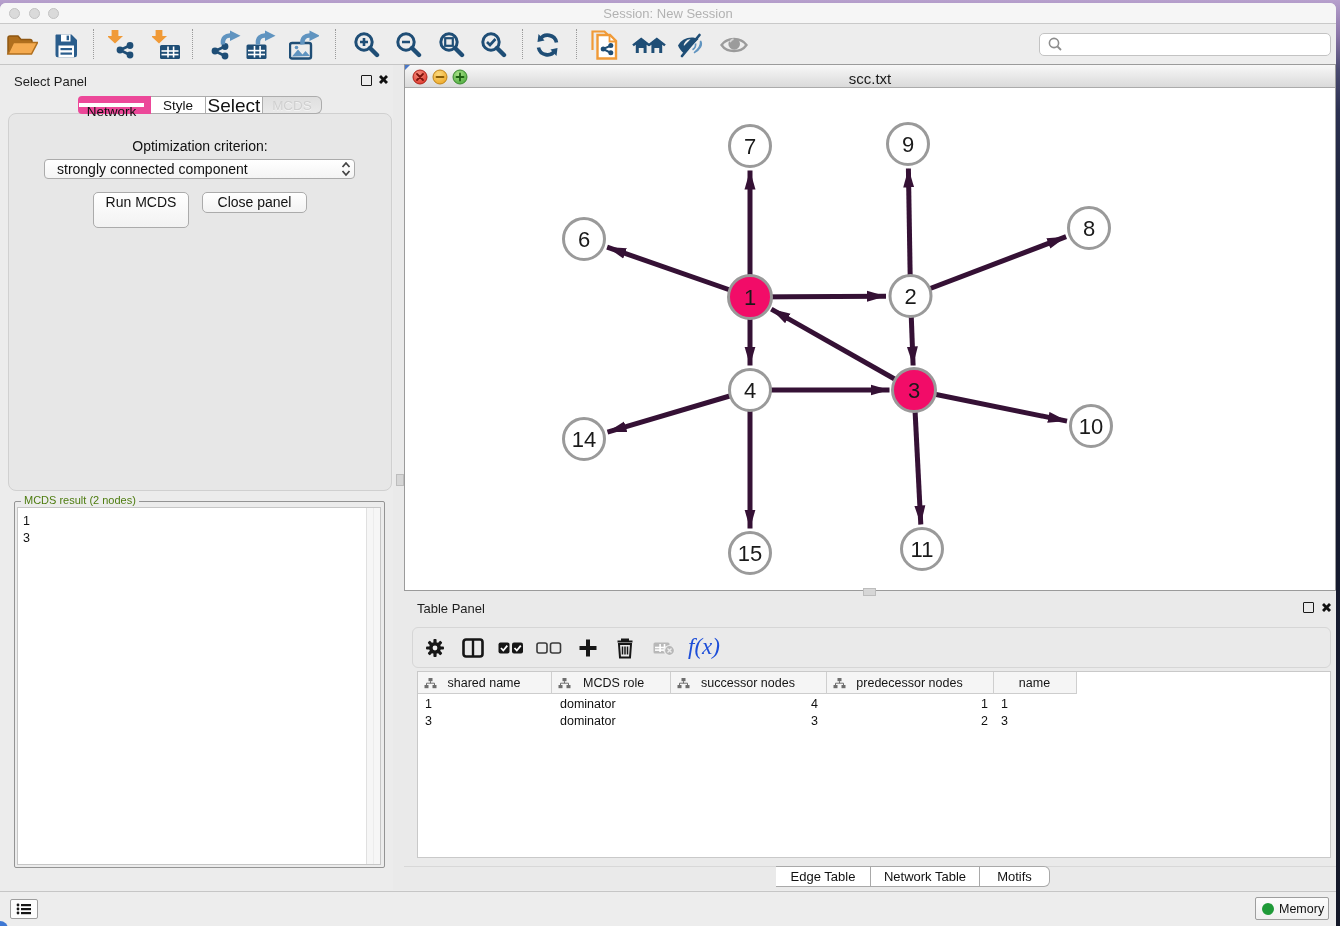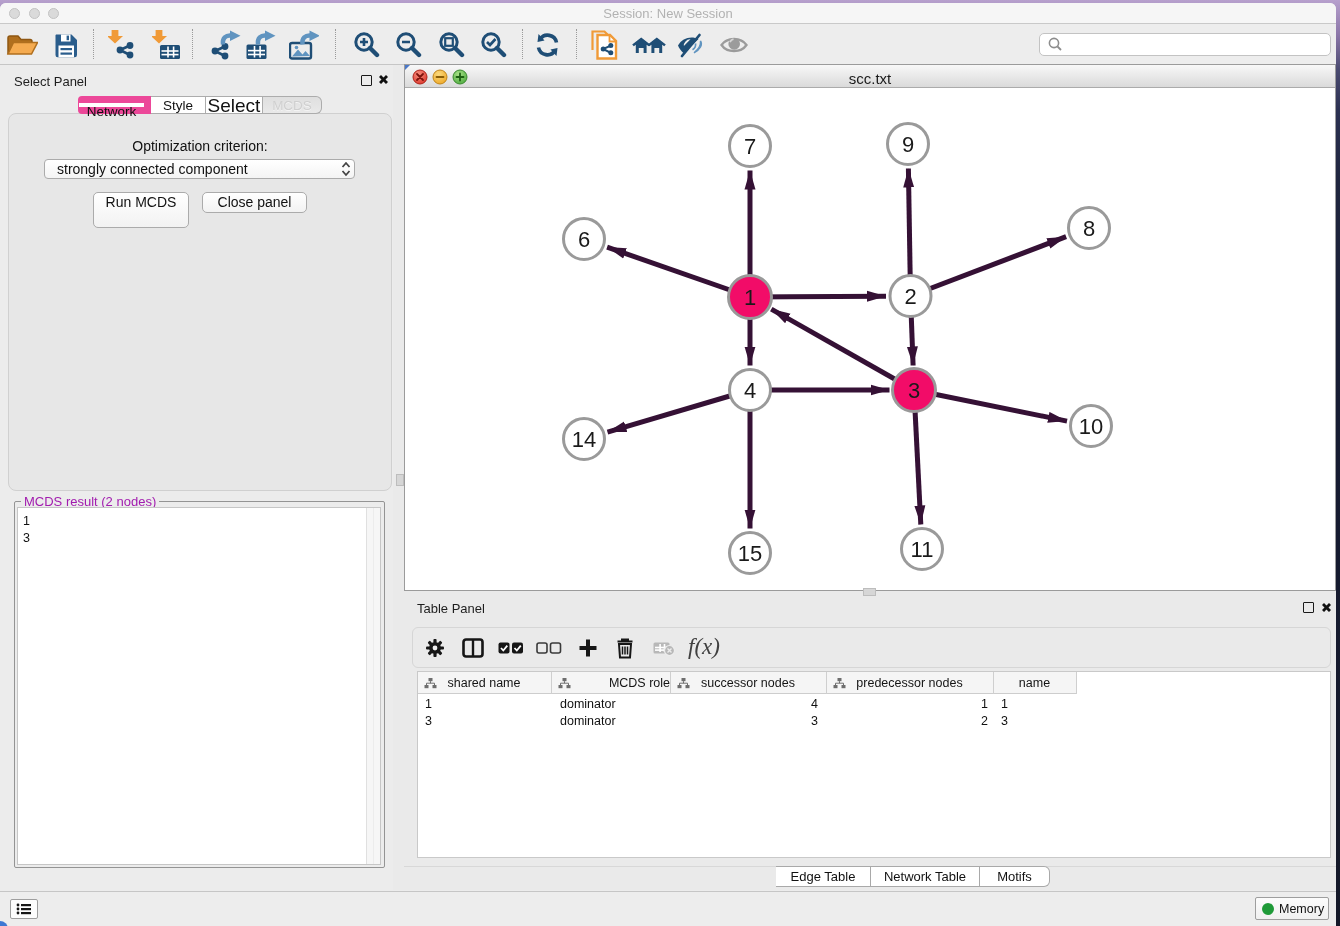--- a/index.html
+++ b/index.html
@@ -150,21 +150,21 @@
 <div class="abs" style="left:263px;top:93px;width:59px;height:18px;background:linear-gradient(#dfdfdf,#e9e9e9);color:#cfcfcf;border:1px solid #acacac;border-left-width:0px;border-radius:0 6px 6px 0;box-sizing:border-box;font-size:13.5px;text-align:center;line-height:17px;text-shadow:0 1px 0 #f4f4f4;">MCDS</div>
 <div class="abs" style="left:0px;top:135px;width:400px;text-align:center;font-size:14px;color:#111;">Optimization criterion:</div>
 <div class="abs" style="left:44px;top:156px;width:311px;height:20px;background:linear-gradient(#ffffff,#f4f4f4);border:1px solid #ababab;border-radius:4px;box-sizing:border-box;font-size:14px;color:#111;line-height:19px;padding-left:12px;">strongly connected component</div>
 <svg class="abs" style="left:340.0px;top:158.0px" width="12" height="16" viewBox="0 0 12 16">
       <path d="M2.5,6 L6,2 L9.5,6" fill="none" stroke="#444" stroke-width="1.8"></path>
       <path d="M2.5,10 L6,14 L9.5,10" fill="none" stroke="#444" stroke-width="1.8"></path>
     </svg>
 <div class="abs" style="left:93px;top:189px;width:96px;height:36px;background:linear-gradient(#ffffff,#f2f2f2);border:1px solid #ababab;border-radius:5px;box-sizing:border-box;font-size:14px;color:#111;text-align:center;line-height:19px;">Run MCDS</div>
 <div class="abs" style="left:202px;top:189px;width:105px;height:21px;background:linear-gradient(#ffffff,#f2f2f2);border:1px solid #ababab;border-radius:5px;box-sizing:border-box;font-size:14px;color:#111;text-align:center;line-height:19px;">Close panel</div>
 <div class="abs" style="left:14px;top:498px;width:371px;height:367px;border:1px solid #949494;border-radius:2px;box-sizing:border-box;"></div>
-<div class="abs" style="left:21px;top:491px;background:#ececec;padding:0 3px;font-size:13px;color:#a21caf;">MCDS result (2 nodes)</div>
+<div class="abs" style="left:21px;top:491px;background:#ececec;padding:0 3px;font-size:11px;color:#4d7c0f;">MCDS result (2 nodes)</div>
 <div class="abs" style="left:17px;top:504px;width:364px;height:358px;background:#fff;border:1px solid #c6c6c6;box-sizing:border-box;"></div>
 <div class="abs" style="left:366px;top:505px;width:14px;height:356px;background:#f6f6f6;border-left:1px solid #e0e0e0;box-sizing:border-box;"></div>
 <div class="abs" style="left:373px;top:505px;width:1px;height:356px;background:#ececec;"></div>
 <div class="abs" style="left:23px;top:510px;font-size:12.5px;line-height:16.5px;color:#111;">1<br>3</div>
 <div class="abs" style="left:393px;top:62px;width:943px;height:825px;background:#eaeaea;"></div>
 <div class="abs" style="left:404px;top:61px;width:932px;height:527px;background:#fff;border:1px solid #9b9b9b;box-sizing:border-box;"></div>
 <div class="abs" style="left:405px;top:62px;width:930px;height:23px;background:linear-gradient(#f8f8f8,#dadada);border-bottom:1px solid #ababab;box-sizing:border-box;"></div>
 <div class="abs" style="left:405px;top:62px;width:0;height:0;border-top:5px solid #4a78c8;border-right:5px solid transparent;"></div>
 <div class="abs" style="left:405px;top:67px;width:930px;text-align:center;font-size:15px;font-weight:normal;color:#1b1b1b;">scc.txt</div>
 <svg class="abs" style="left:411.5px;top:66px" width="16" height="16" viewBox="0 0 16 16">
@@ -287,42 +287,42 @@
     </svg>
 <svg class="abs" style="left:653.0px;top:636.5px" width="22" height="16" viewBox="0 0 22 16">
       <rect x="0.5" y="2.5" width="16" height="11" rx="1.5" fill="#b8b8b8"></rect>
       <rect x="2.0" y="6.7" width="13" height="1.6" fill="#fff"></rect>
       <rect x="2.0" y="9.3" width="13" height="1.6" fill="#fff"></rect>
       <rect x="6.3" y="4.0" width="1.6" height="8" fill="#fff"></rect>
       <rect x="10.7" y="4.0" width="1.6" height="8" fill="#fff"></rect>
       <circle cx="16.5" cy="10.5" r="5" fill="#b8b8b8" stroke="#ededed" stroke-width="1.2"></circle>
       <path d="M14.5,8.5 l4,4 M18.5,8.5 l-4,4" stroke="#ededed" stroke-width="1.4"></path>
     </svg>
-<div class="abs" style="left:688px;top:631px;font-family:'Liberation Serif',serif;font-style:italic;font-size:23px;color:#404040;">f(x)</div>
+<div class="abs" style="left:688px;top:631px;font-family:'Liberation Serif',serif;font-style:italic;font-size:23px;color:#1d4ed8;">f(x)</div>
 <div class="abs" style="left:417px;top:668px;width:914px;height:187px;background:#fff;border:1px solid #c9c9c9;box-sizing:border-box;"></div>
 <div class="abs" style="left:418px;top:669px;width:658px;height:22px;background:#f5f5f5;border-bottom:1px solid #cdcdcd;box-sizing:border-box;"></div>
 <div class="abs" style="left:551px;top:669px;width:1px;height:22px;background:#cfcfcf;"></div>
 <div class="abs" style="left:670px;top:669px;width:1px;height:22px;background:#cfcfcf;"></div>
 <div class="abs" style="left:826px;top:669px;width:1px;height:22px;background:#cfcfcf;"></div>
 <div class="abs" style="left:993px;top:669px;width:1px;height:22px;background:#cfcfcf;"></div>
 <div class="abs" style="left:1076px;top:669px;width:1px;height:22px;background:#cfcfcf;"></div>
 <svg class="abs" style="left:424.0px;top:673.5px" width="13" height="12" viewBox="0 0 13 12">
       <rect x="4.5" y="1" width="4" height="3.2" fill="#6e6e6e"></rect>
       <rect x="0.5" y="8" width="4" height="3.2" fill="#6e6e6e"></rect>
       <rect x="8.5" y="8" width="4" height="3.2" fill="#6e6e6e"></rect>
       <path d="M6.5,4.2 v2 M2.5,8 v-1.8 h8 V8" fill="none" stroke="#6e6e6e" stroke-width="1"></path>
     </svg>
 <div class="abs" style="left:417px;top:673px;width:134px;text-align:center;font-size:12.5px;color:#141414;">shared name</div>
 <svg class="abs" style="left:558.0px;top:673.5px" width="13" height="12" viewBox="0 0 13 12">
       <rect x="4.5" y="1" width="4" height="3.2" fill="#6e6e6e"></rect>
       <rect x="0.5" y="8" width="4" height="3.2" fill="#6e6e6e"></rect>
       <rect x="8.5" y="8" width="4" height="3.2" fill="#6e6e6e"></rect>
       <path d="M6.5,4.2 v2 M2.5,8 v-1.8 h8 V8" fill="none" stroke="#6e6e6e" stroke-width="1"></path>
     </svg>
-<div class="abs" style="left:551px;top:673px;width:119px;text-align:right;font-size:12.5px;color:#141414;">MCDS role</div>
+<div class="abs" style="left:551px;top:673px;width:119px;text-align:left;font-size:12.5px;color:#141414;padding-left:32px;">MCDS role</div>
 <svg class="abs" style="left:677.0px;top:673.5px" width="13" height="12" viewBox="0 0 13 12">
       <rect x="4.5" y="1" width="4" height="3.2" fill="#6e6e6e"></rect>
       <rect x="0.5" y="8" width="4" height="3.2" fill="#6e6e6e"></rect>
       <rect x="8.5" y="8" width="4" height="3.2" fill="#6e6e6e"></rect>
       <path d="M6.5,4.2 v2 M2.5,8 v-1.8 h8 V8" fill="none" stroke="#6e6e6e" stroke-width="1"></path>
     </svg>
 <div class="abs" style="left:670px;top:673px;width:156px;text-align:center;font-size:12.5px;color:#141414;">successor nodes</div>
 <svg class="abs" style="left:833.0px;top:673.5px" width="13" height="12" viewBox="0 0 13 12">
       <rect x="4.5" y="1" width="4" height="3.2" fill="#6e6e6e"></rect>
       <rect x="0.5" y="8" width="4" height="3.2" fill="#6e6e6e"></rect>

